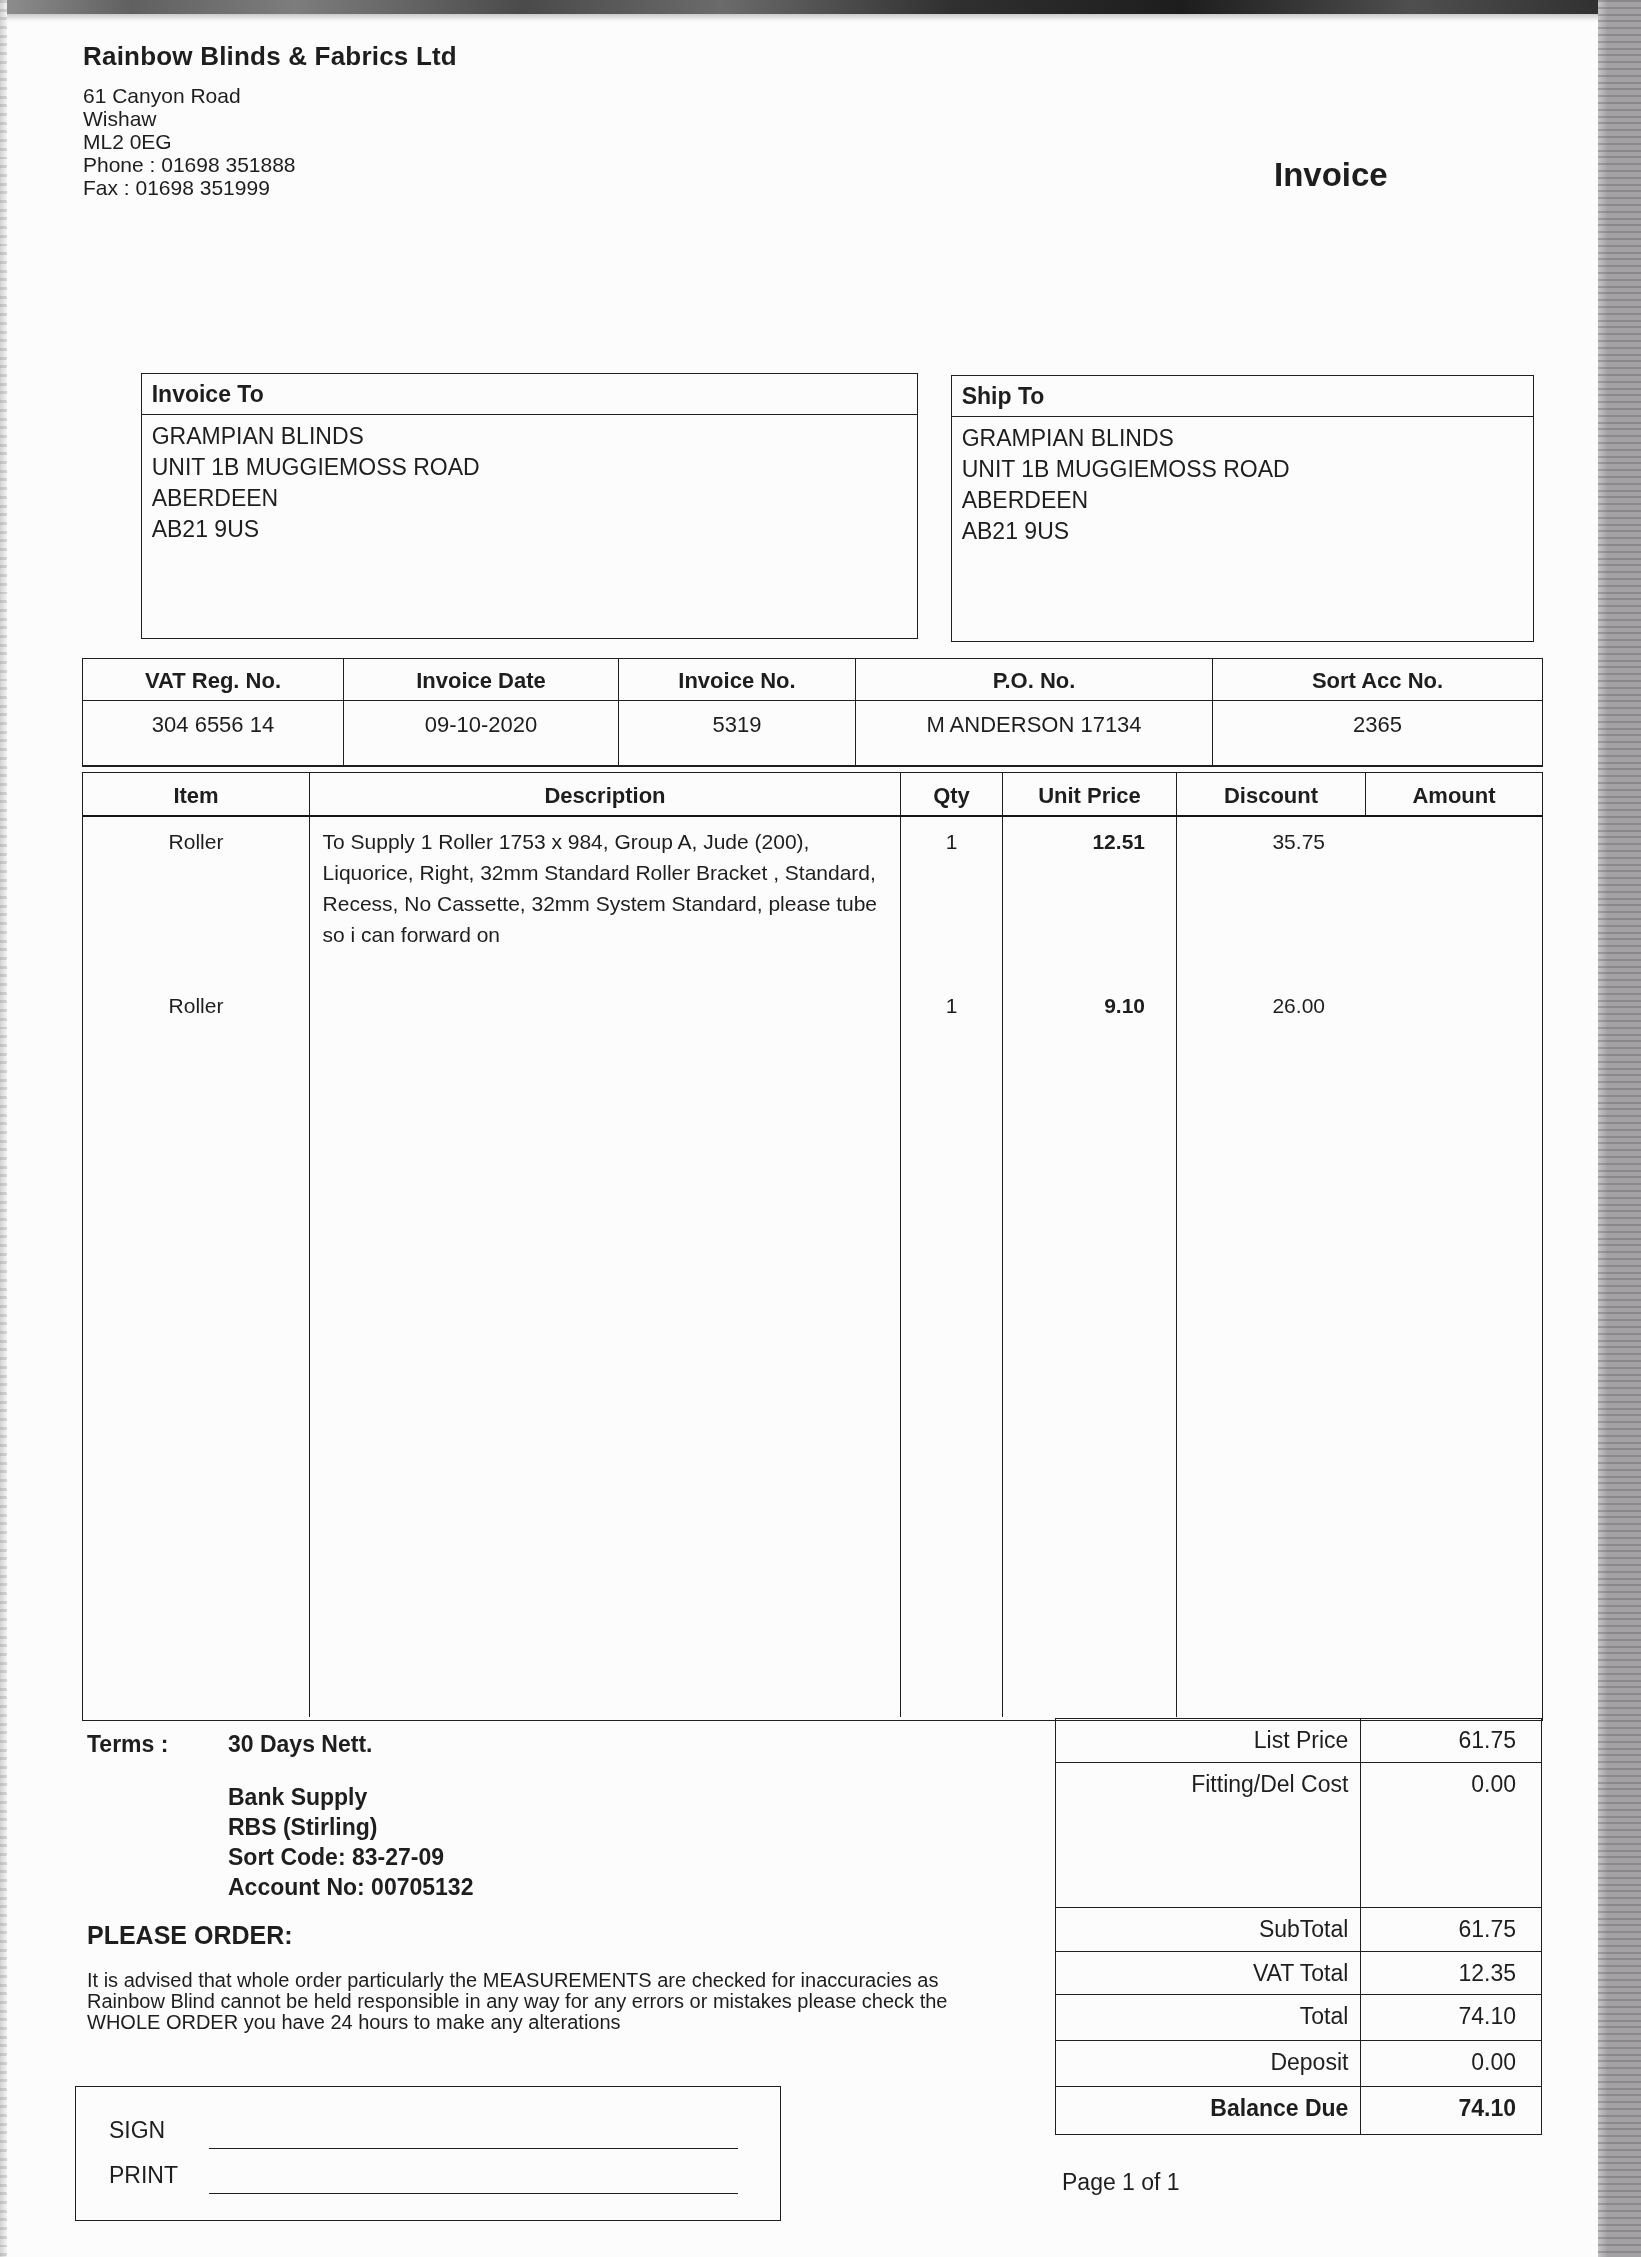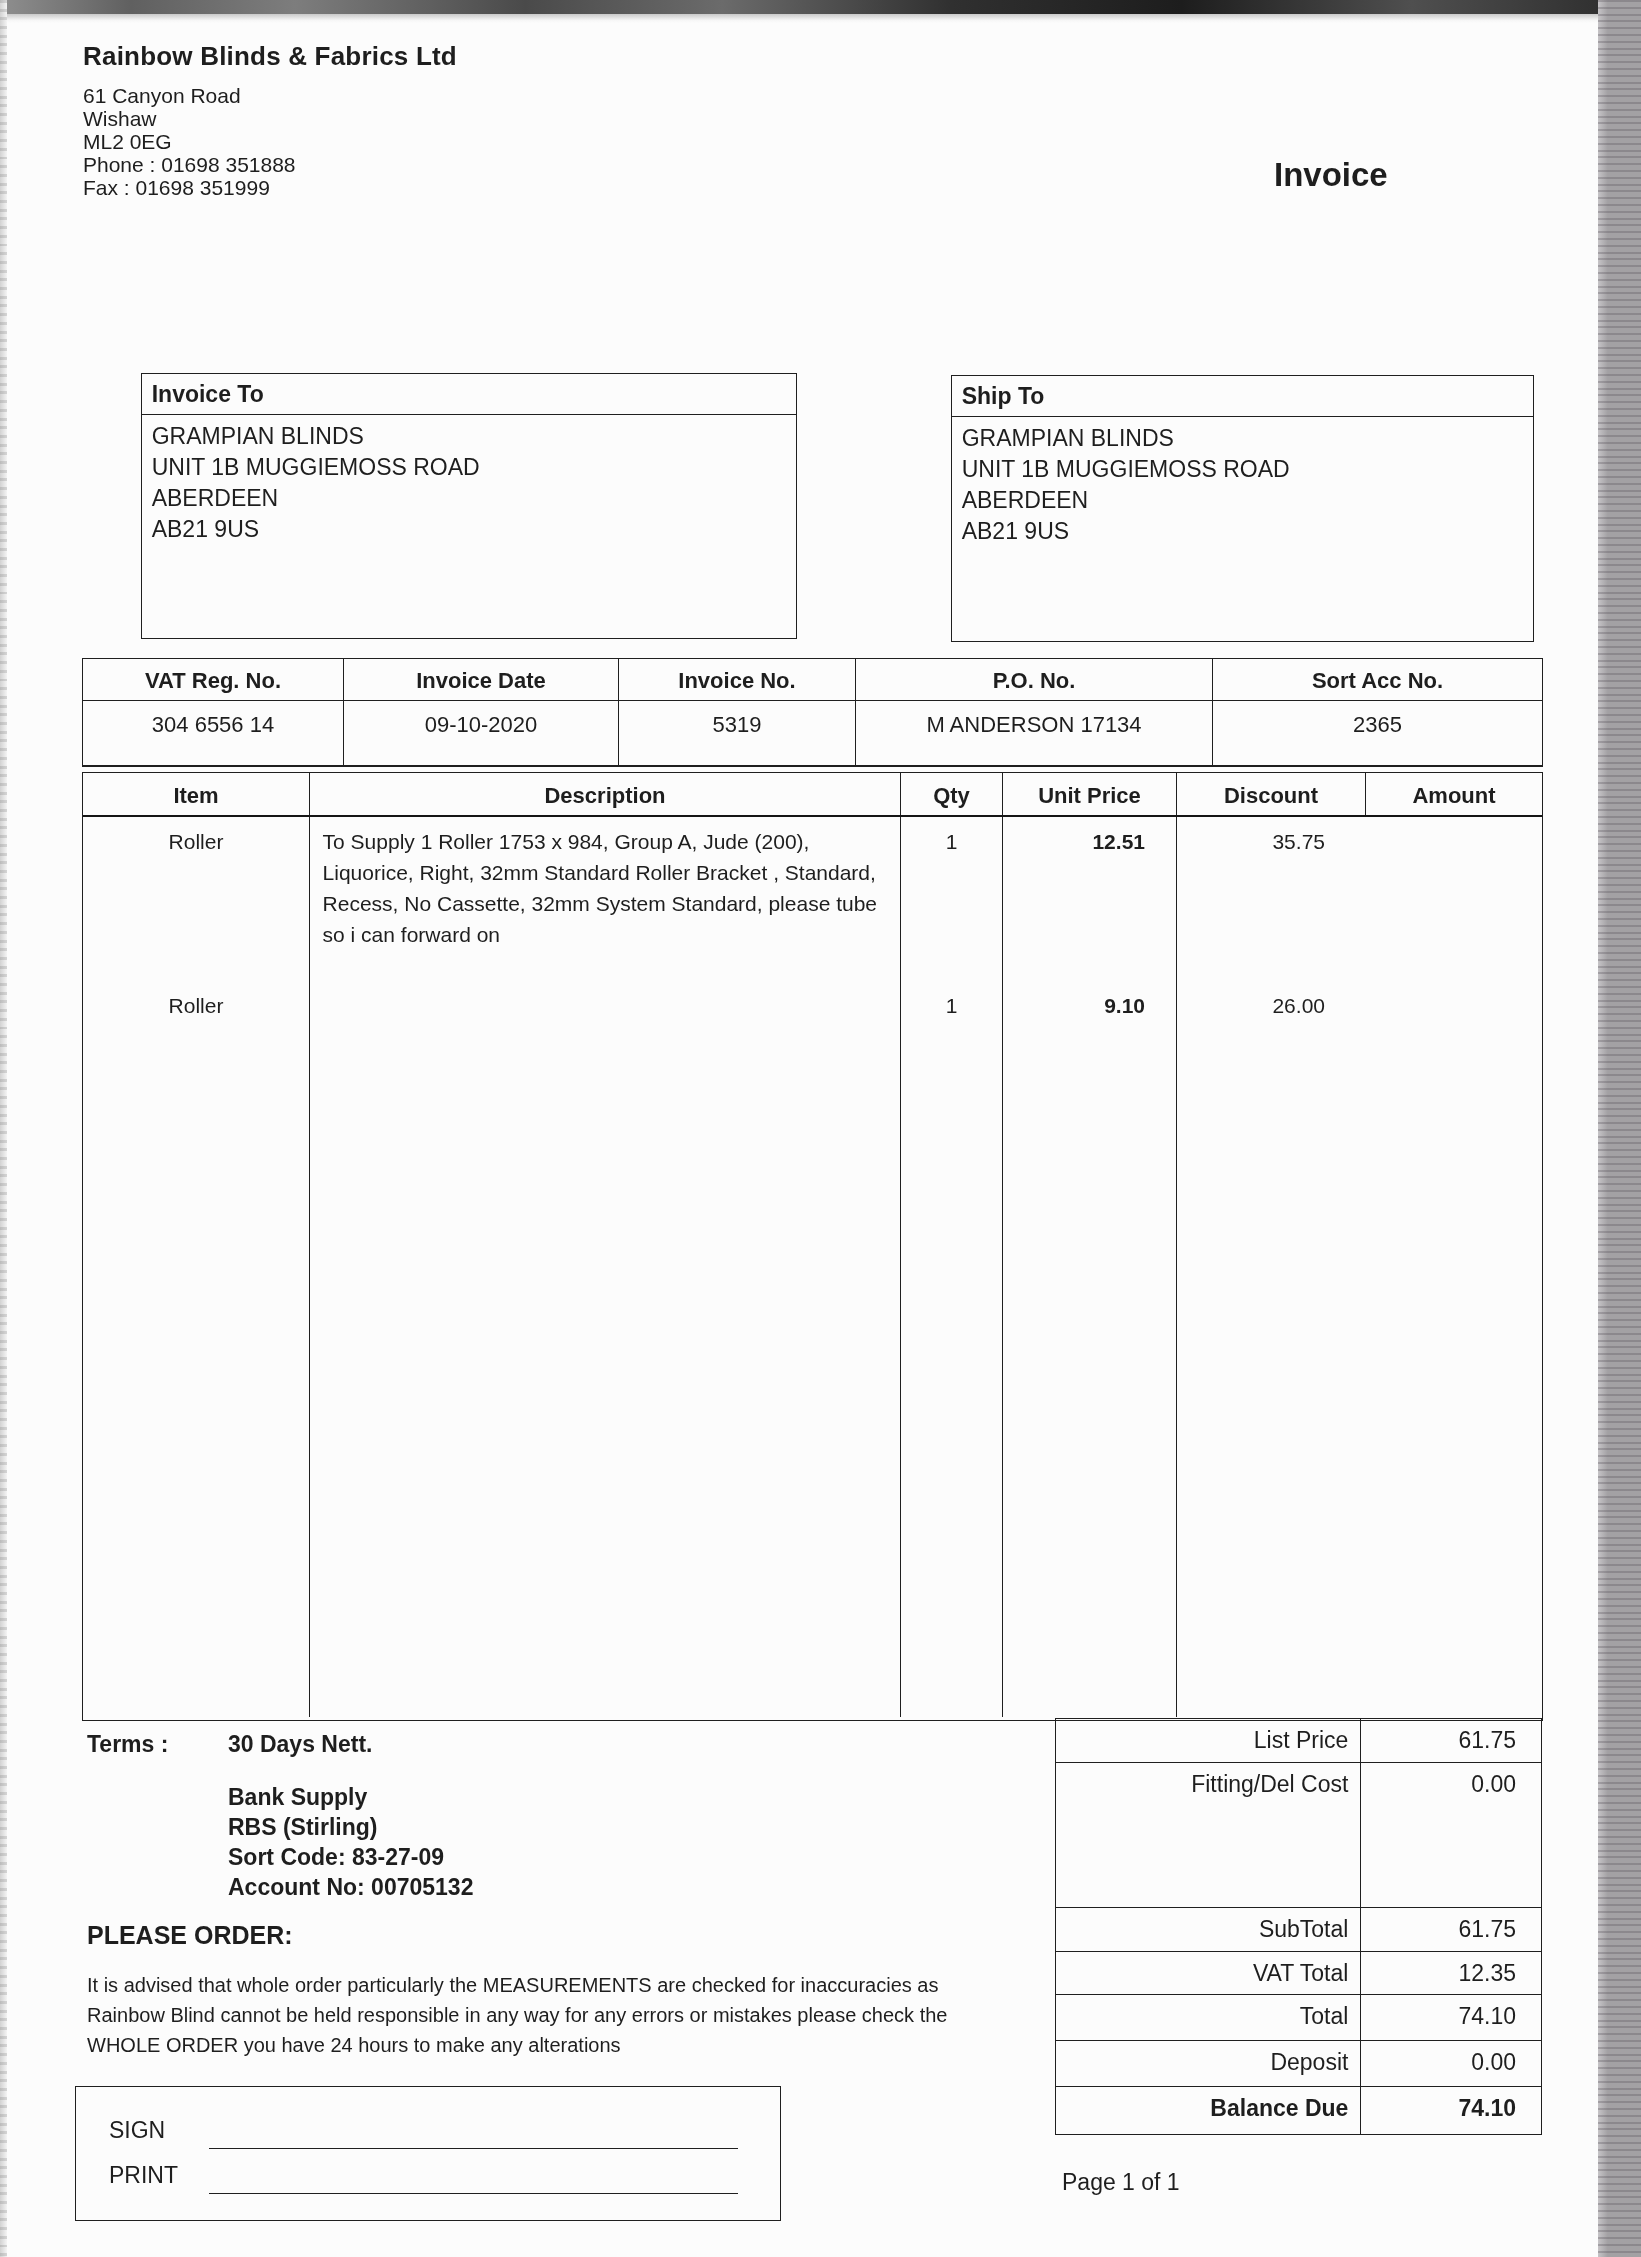--- a/index.html
+++ b/index.html
@@ -32,21 +32,21 @@
   .company-name { font-size: 26px; font-weight: bold; letter-spacing: 0.2px; }
   .company-addr { margin-top: 11.6px; font-size: 21px; line-height: 23px; }
   .doc-title { position: absolute; left: 1274px; top: 156px; font-size: 33px; font-weight: bold; }
   
   .addr-box { position: absolute; border: 1.9px solid #1f1f1f; background: transparent; }
   .addr-box .box-label {
     font-size: 23px; font-weight: bold; padding: 6.8px 9.7px 5.8px 9.7px;
     border-bottom: 1.9px solid #1f1f1f;
   }
   .addr-box .box-lines { padding: 6.8px 9.7px; font-size: 23px; line-height: 31px; }
-  #invoice-to { left: 141px; top: 373px; width: 656px; height: 266px; }
+  #invoice-to { left: 141px; top: 373px; width: 777px; height: 266px; }
   #ship-to   { left: 951px; top: 375px; width: 583px; height: 267px; }
   
   .meta-table {
     position: absolute; left: 82px; top: 658px; width: 1461px; height: 109px;
     border: 1.9px solid #1f1f1f; border-bottom-width: 2.9px;
     display: grid; grid-template-columns: 261px 275px 237px 357px 1fr;
     grid-template-rows: 42px 1fr;
   }
   .meta-table .mh {
     font-size: 22px; font-weight: bold; text-align: center; padding-top: 8.7px;
@@ -79,21 +79,21 @@
   .c-right  { text-align: right; }
   .desc-cell { padding-left: 12.6px; padding-right: 13.5px; }
   .pr-unit { padding-right: 31px; }
   .pr-disc { padding-right: 31px; font-weight: bold; }
   .pr-amt  { padding-right: 41px; }
   
   .terms-label { position: absolute; left: 87px; top: 1731px; font-size: 23px; font-weight: bold; }
   .terms-value { position: absolute; left: 228px; top: 1731px; font-size: 23px; font-weight: bold; }
   .bank { position: absolute; left: 228px; top: 1782px; font-size: 23px; font-weight: bold; line-height: 30px; }
   .note-head { position: absolute; left: 87px; top: 1921px; font-size: 25px; font-weight: bold; }
-  .note-body { position: absolute; left: 87px; top: 1970px; width: 932px; font-size: 20px; line-height: 30px; }
+  .note-body { position: absolute; left: 87px; top: 1970px; width: 932px; font-size: 20px; line-height: 21px; }
   
   .totals {
     position: absolute; left: 1055px; top: 1718px; width: 487px; height: 417px;
     border: 1.9px solid #1f1f1f; display: flex; flex-direction: column;
   }
   .t-row { display: flex; border-top: 1.9px solid #1f1f1f; }
   .t-row:first-child { border-top: none; }
   .t-label {
     width: 305px; border-right: 1.9px solid #1f1f1f; font-size: 23px;
     text-align: right; padding: 7.7px 11.6px 0 0;

